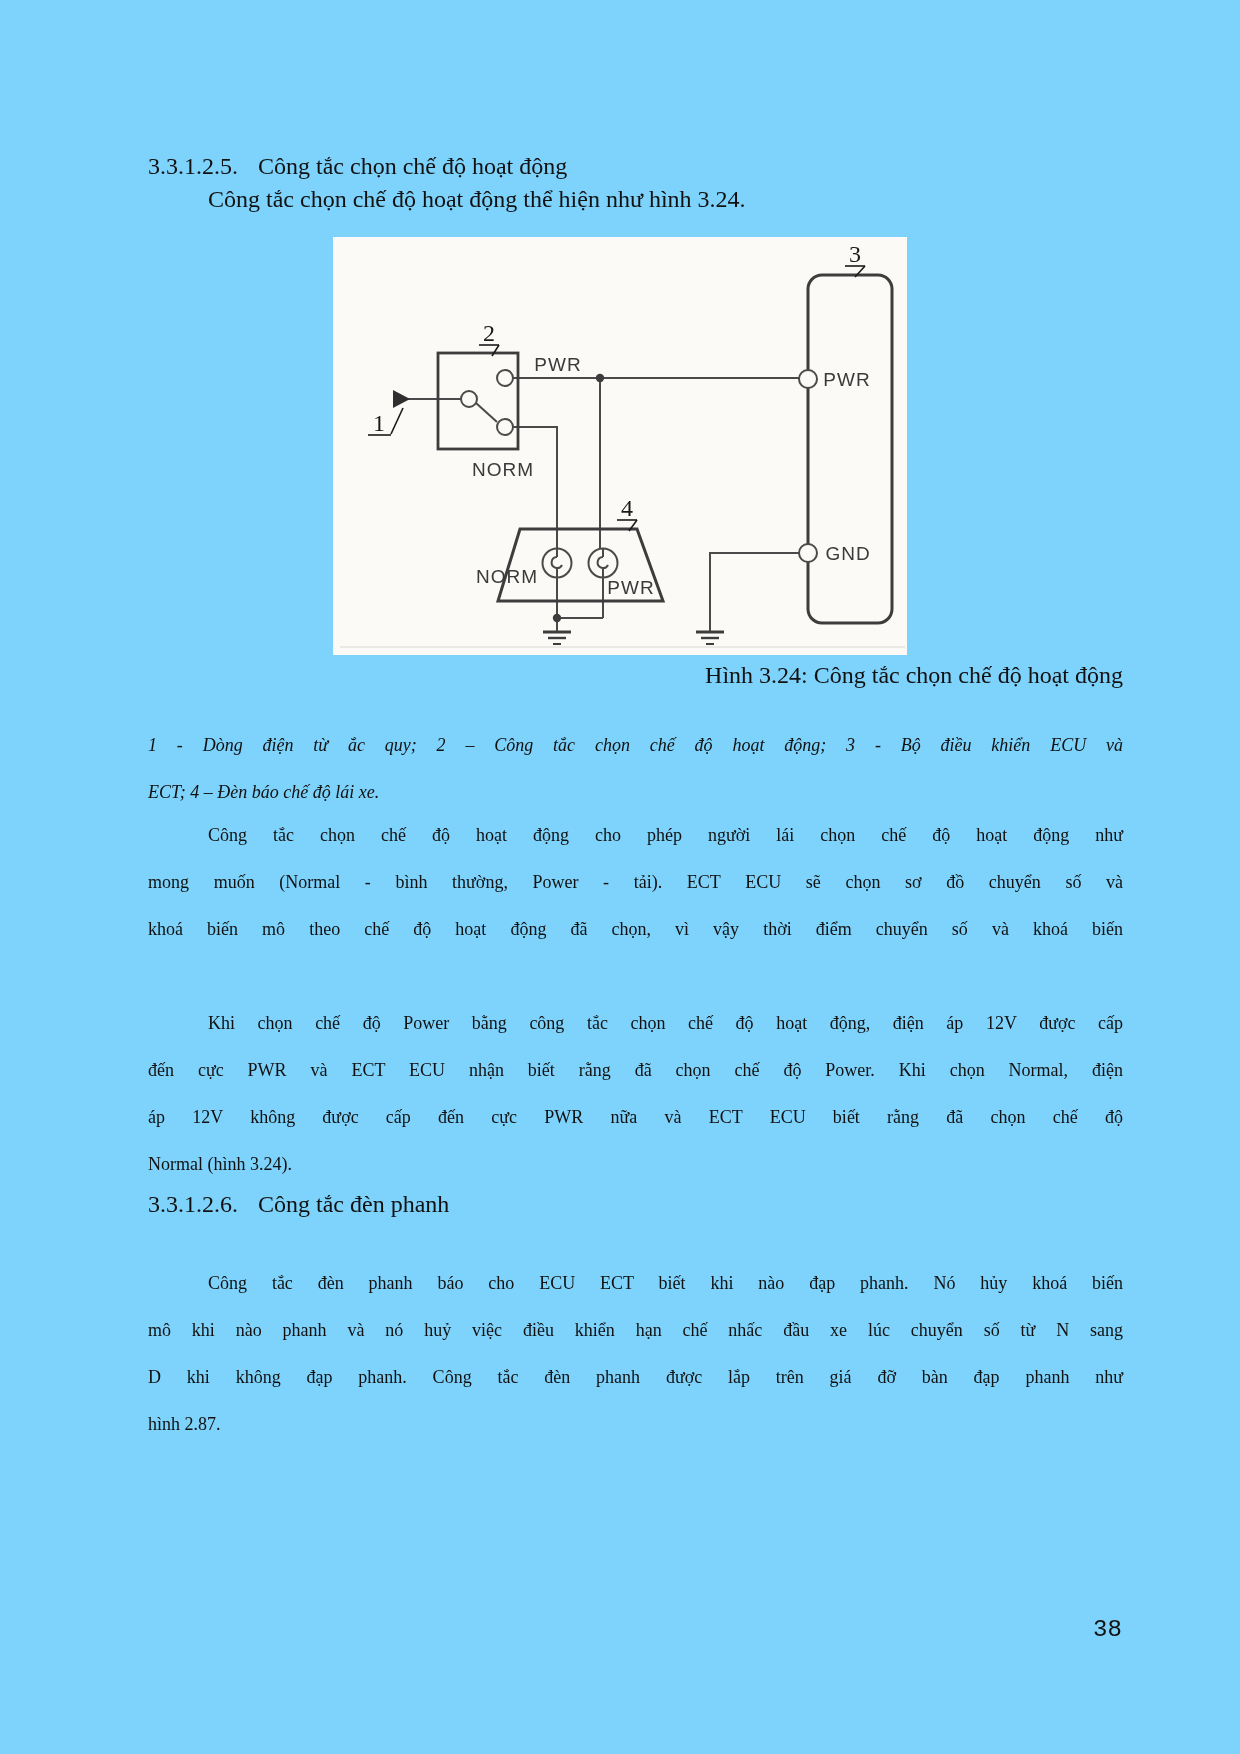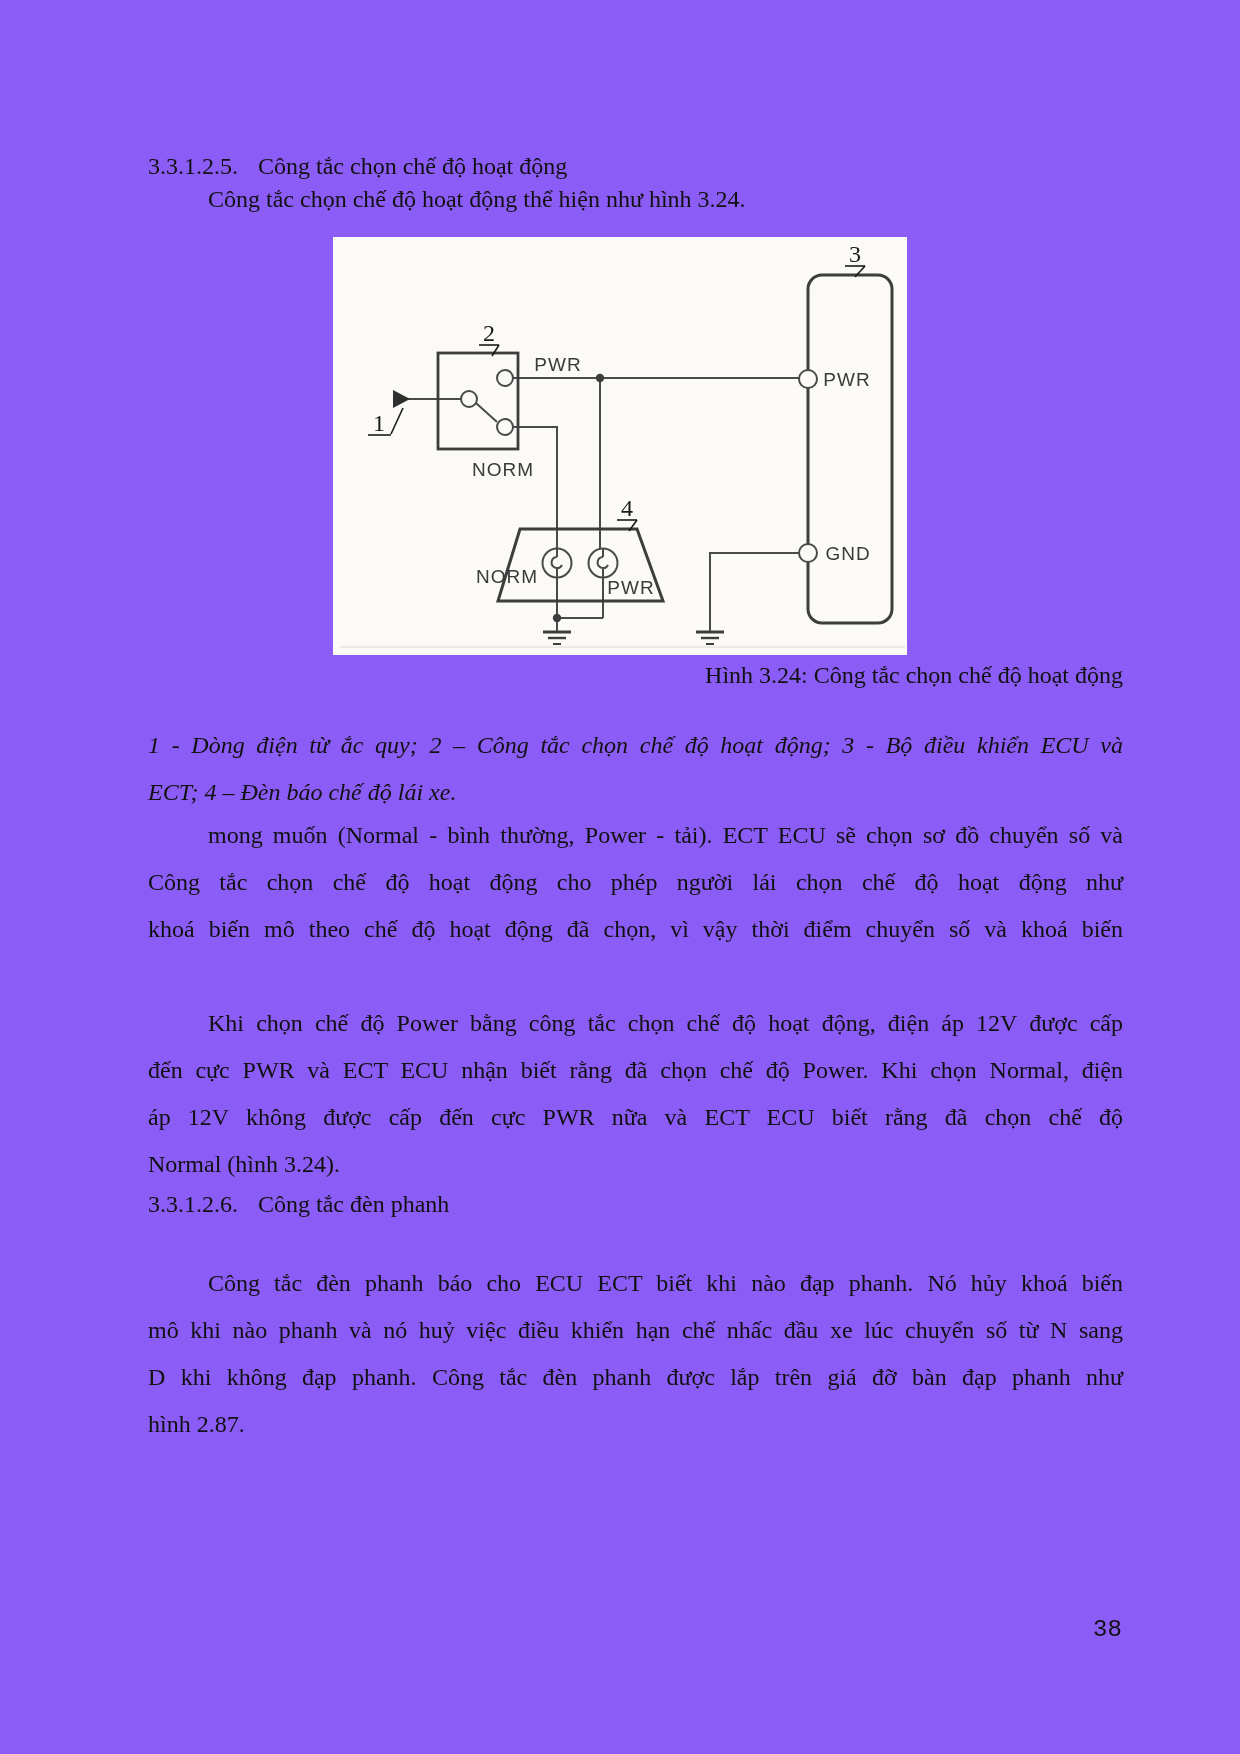--- a/index.html
+++ b/index.html
@@ -1,31 +1,31 @@
 <!DOCTYPE html>
 <html lang="vi"><head>
 <meta charset="utf-8">
 <style>
   html,body{margin:0;padding:0;background:#e8e8e8;}
   .page{
     position:relative;
     width:1240px;height:1754px;
     margin:0 auto;
-    background:#8b5cf6;
+    background:#7dd3fc;
     font-family:"Liberation Serif","DejaVu Serif",serif;
     color:#111111;
     overflow:hidden;
   }
   .abs{position:absolute;}
   .content-w{left:148px;width:975px;}
   .heading{font-size:24px;line-height:32px;white-space:nowrap;}
   .heading .sec-num{margin-right:20px;}
   .single-line{font-size:24px;line-height:32px;white-space:nowrap;}
   .indent{padding-left:60px;}
-  .para{font-size:24px;}
+  .para{font-size:18px;}
   .para .tl{
     line-height:47px;
     text-align:justify;
     text-align-last:justify;
     -moz-text-align-last:justify;
     white-space:normal;
   }
   .para .tl.last{text-align-last:left;-moz-text-align-last:left;}
   .para.first-indent .tl:first-child{text-indent:60px;}
   .legend .tl{font-style:italic;}
@@ -154,22 +154,22 @@
   </svg>
 
   <div class="abs content-w caption" style="top:662px;">Hình 3.24: Công tắc chọn chế độ hoạt động</div>
 
   <div class="abs content-w para legend" style="top:722px;">
       <div class="tl">1 - Dòng điện từ ắc quy; 2 – Công tắc chọn chế độ hoạt động; 3 - Bộ điều khiển ECU và</div>
       <div class="tl last">ECT; 4 – Đèn báo chế độ lái xe.</div>
     </div>
 
   <div class="abs content-w para first-indent" style="top:812px;">
+      <div class="tl">Công tắc chọn chế độ hoạt động cho phép người lái chọn chế độ hoạt động như</div>
       <div class="tl">mong muốn (Normal - bình thường, Power - tải). ECT ECU sẽ chọn sơ đồ chuyển số và</div>
-      <div class="tl">Công tắc chọn chế độ hoạt động cho phép người lái chọn chế độ hoạt động như</div>
       <div class="tl">khoá biến mô theo chế độ hoạt động đã chọn, vì vậy thời điểm chuyển số và khoá biến</div>
     </div>
   <div class="abs content-w para first-indent" style="top:1000px;">
       <div class="tl">Khi chọn chế độ Power bằng công tắc chọn chế độ hoạt động, điện áp 12V được cấp</div>
       <div class="tl">đến cực PWR và ECT ECU nhận biết rằng đã chọn chế độ Power. Khi chọn Normal, điện</div>
       <div class="tl">áp 12V không được cấp đến cực PWR nữa và ECT ECU biết rằng đã chọn chế độ</div>
       <div class="tl last">Normal (hình 3.24).</div>
     </div>
 
   <div class="abs content-w heading" style="top:1188px;">

